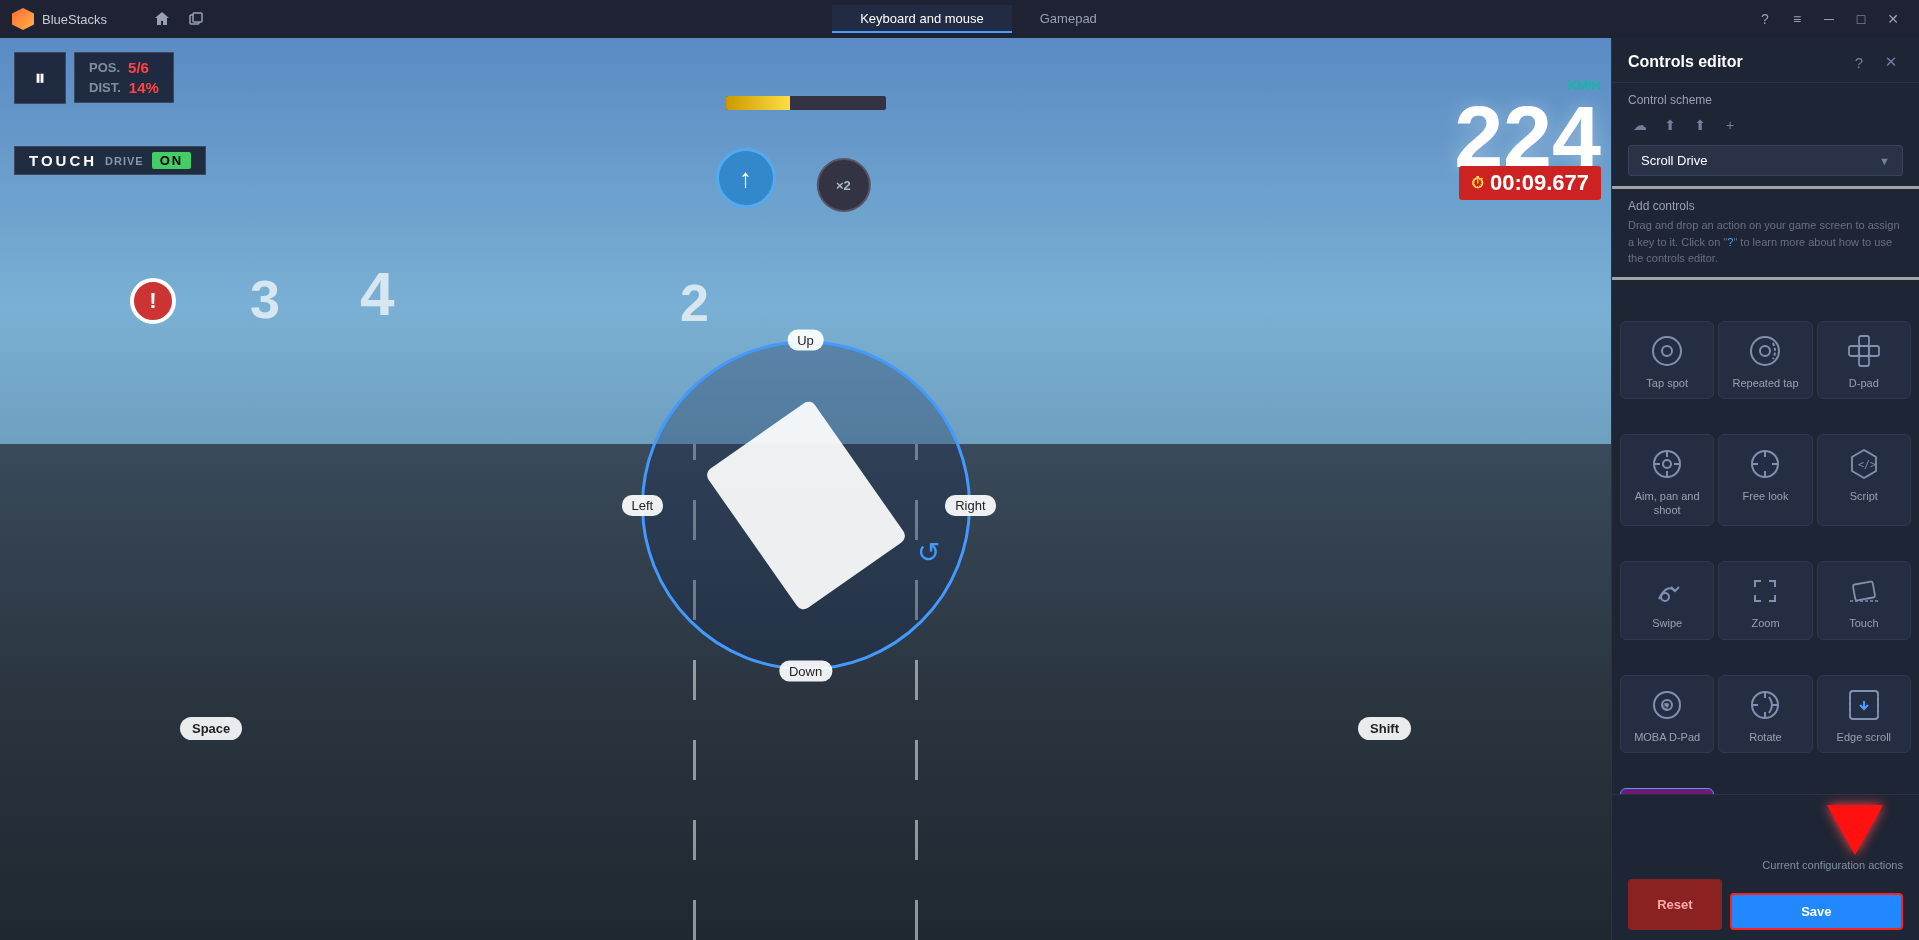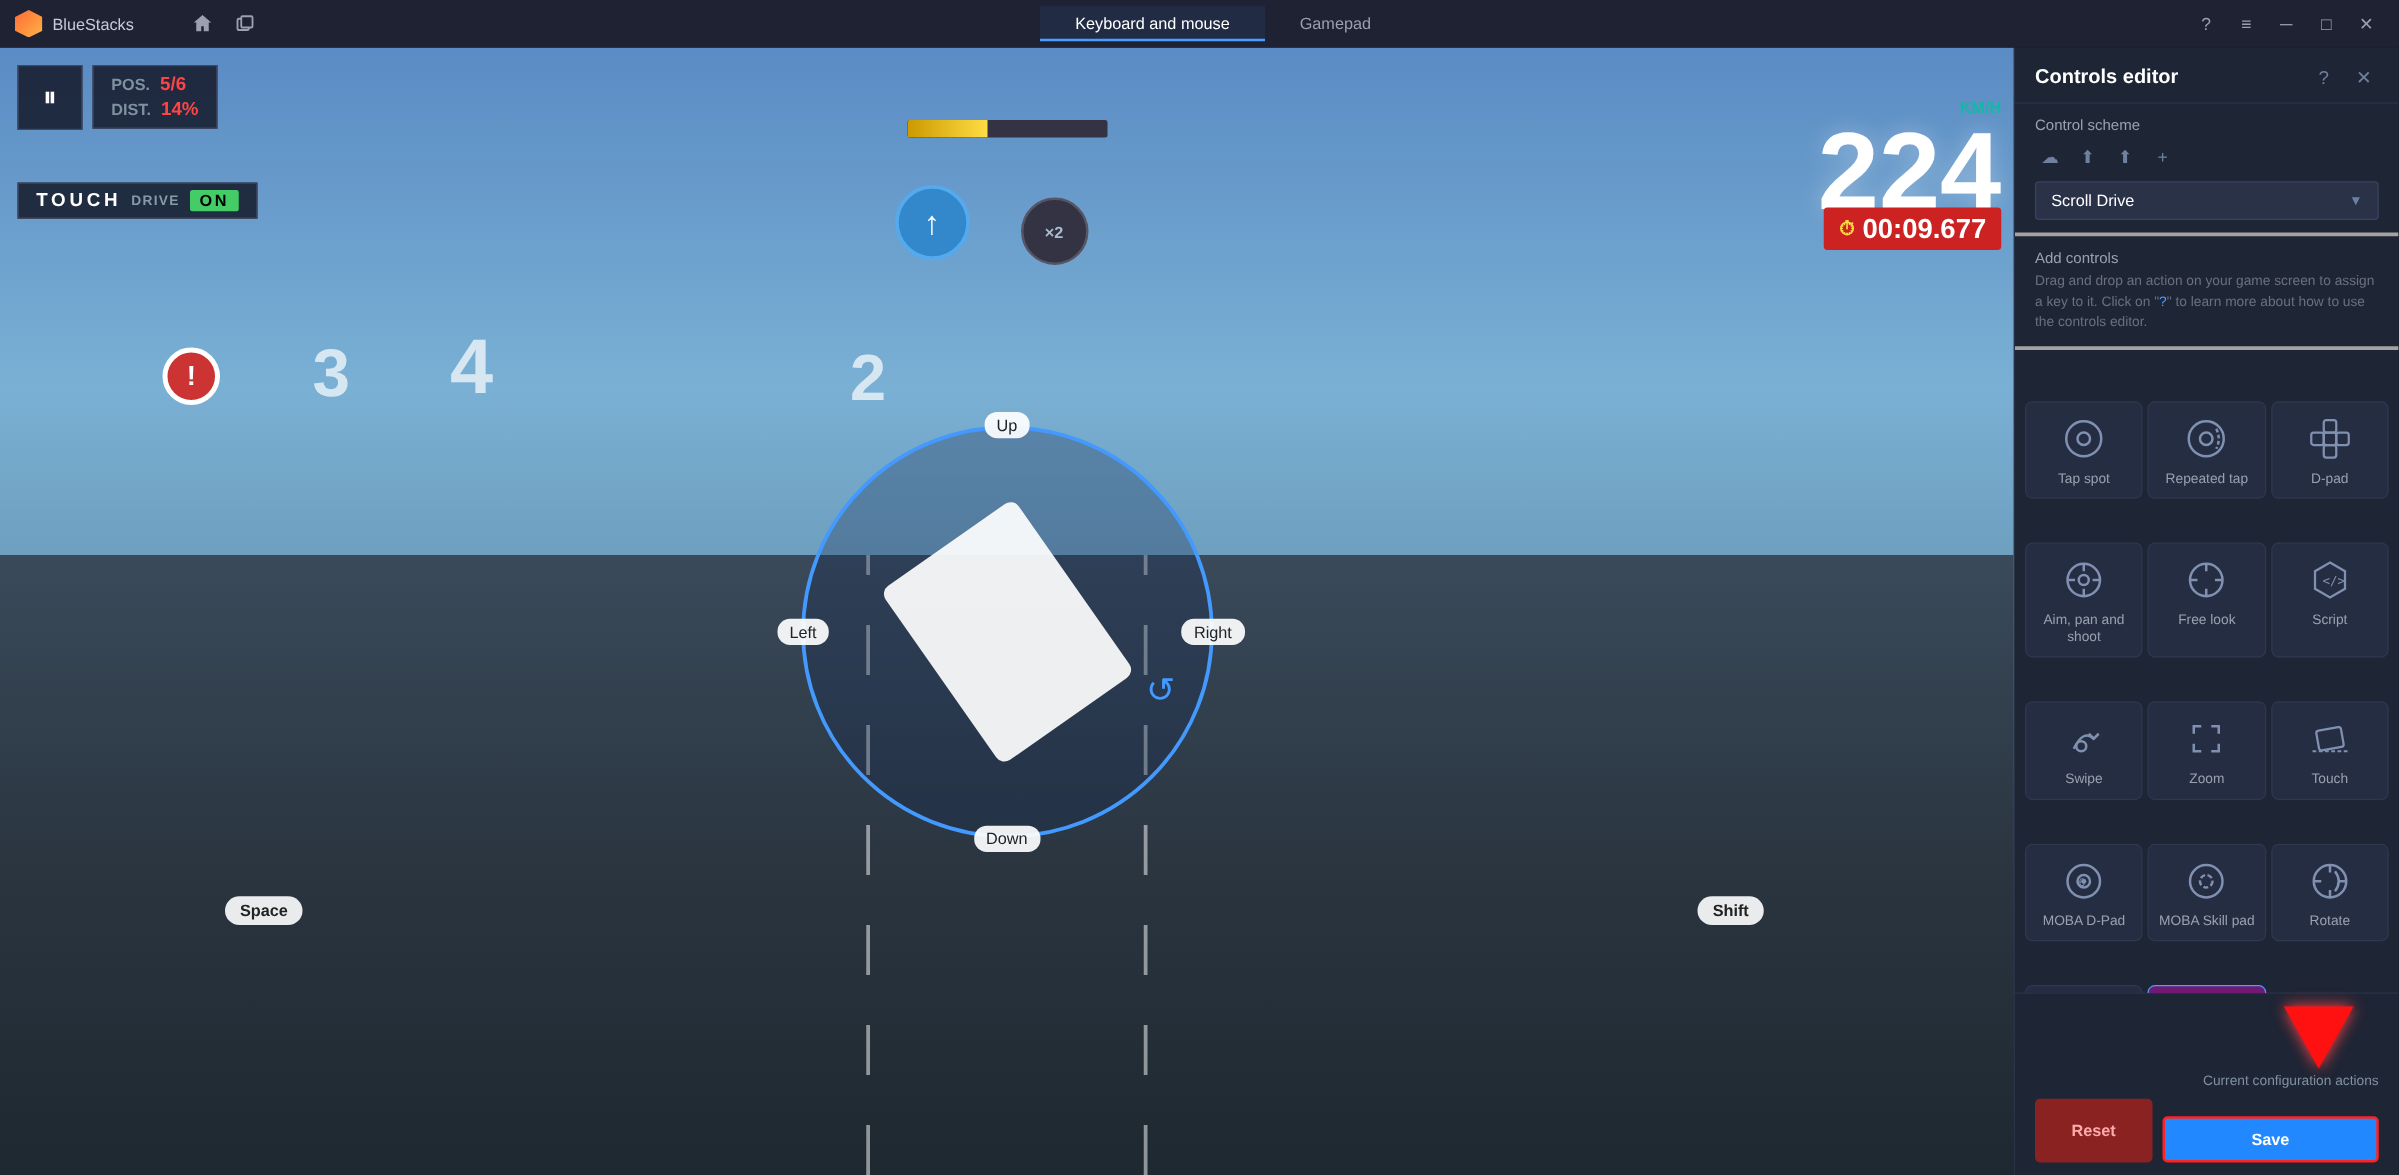--- a/index.html
+++ b/index.html
@@ -760,29 +760,20 @@
           <svg width="36" height="36" viewBox="0 0 36 36" fill="none">
             <circle cx="18" cy="18" r="13" stroke="#8090b0" stroke-width="2"></circle>
             <circle cx="18" cy="18" r="5" stroke="#8090b0" stroke-width="2"></circle>
             <circle cx="18" cy="18" r="2" fill="#8090b0"></circle>
             <text x="14" y="22" fill="#8090b0" stroke="none" font-size="9">6</text>
           </svg>
         </div>
         <span class="control-label">MOBA D-Pad</span>
       </div>
 
-      <div class="control-item">
-        <div class="control-icon">
-          <svg width="36" height="36" viewBox="0 0 36 36" fill="none">
-            <circle cx="18" cy="18" r="13" stroke="#8090b0" stroke-width="2"></circle>
-            <circle cx="18" cy="18" r="5" stroke="#8090b0" stroke-width="2" stroke-dasharray="4 2"></circle>
-          </svg>
-        </div>
-        <span class="control-label">MOBA Skill pad</span>
-      </div>
 
       <div class="control-item">
         <div class="control-icon">
           <svg width="36" height="36" viewBox="0 0 36 36" fill="none">
             <circle cx="18" cy="18" r="13" stroke="#8090b0" stroke-width="2"></circle>
             <line x1="18" y1="5" x2="18" y2="11" stroke="#8090b0" stroke-width="2"></line>
             <line x1="18" y1="25" x2="18" y2="31" stroke="#8090b0" stroke-width="2"></line>
             <line x1="5" y1="18" x2="11" y2="18" stroke="#8090b0" stroke-width="2"></line>
             <line x1="25" y1="18" x2="31" y2="18" stroke="#8090b0" stroke-width="2"></line>
             <path d="M22 10 Q28 18 22 26" stroke="#8090b0" stroke-width="2" fill="none"></path>

